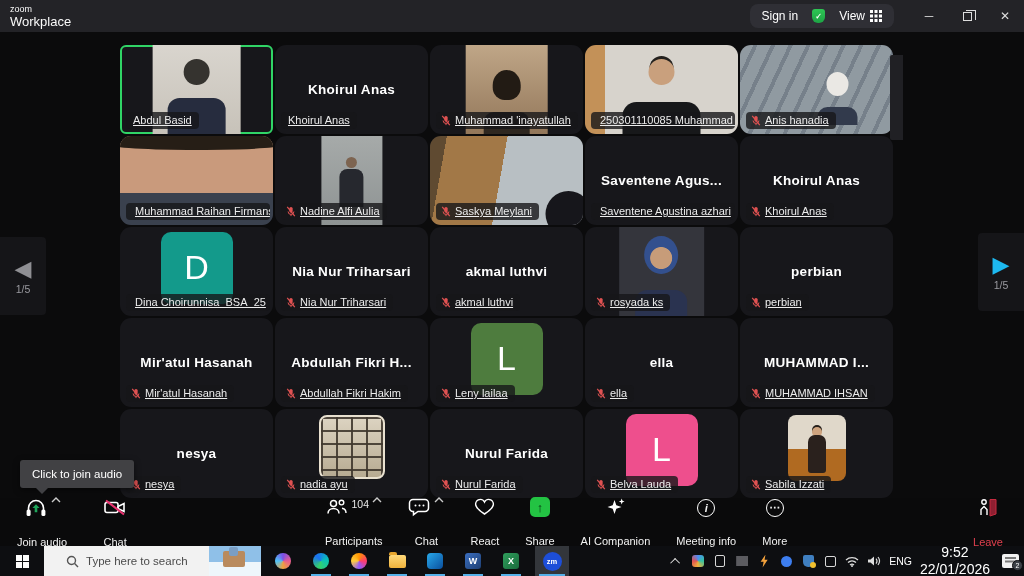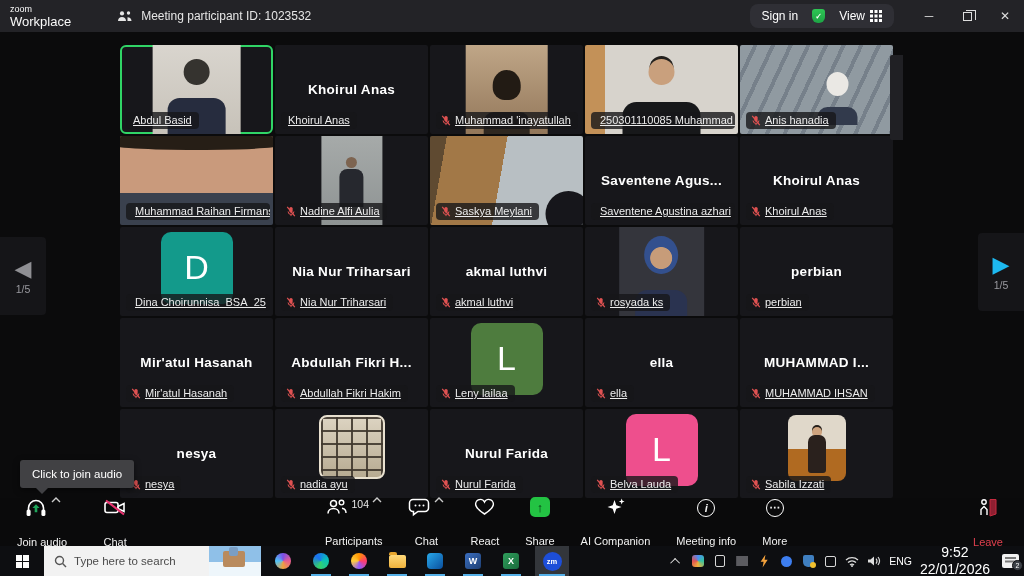--- a/index.html
+++ b/index.html
@@ -18,21 +18,21 @@
   .shield{width:13px;height:14px;background:linear-gradient(180deg,#2ec654,#1da345);border-radius:3px 3px 6px 6px;display:flex;align-items:center;justify-content:center;color:#fff;font-size:8px;font-weight:bold;}
   .viewbtn{display:flex;align-items:center;gap:5px;color:#fff;}
   .winctl{display:flex;margin-left:16px;}
   .winctl span{width:38px;height:32px;display:flex;align-items:center;justify-content:center;color:#ddd;font-size:12px;}
   .restore-glyph{width:9px;height:9px;border:1px solid #ddd;position:relative;display:inline-block;}
   .restore-glyph::before{content:"";position:absolute;left:2px;top:-3px;width:9px;height:9px;border:1px solid #ddd;border-left:none;border-bottom:none;}
 
   
   .stage{position:relative;height:466px;background:#0b0b0c;flex:0 0 466px;}
   .grid{position:absolute;left:120px;top:13px;display:grid;grid-template-columns:repeat(5,153px);grid-auto-rows:89px;gap:2px;}
-  .tile{position:relative;background:#17171b;border-radius:2px;overflow:hidden;}
+  .tile{position:relative;background:#17171b;border-radius:11px;overflow:hidden;}
   .tile.active{border-radius:6px;outline:2px solid #30d566;outline-offset:-2px;}
   .center-name{position:absolute;inset:0;display:flex;align-items:center;justify-content:center;font-weight:bold;font-size:13.5px;color:#fff;letter-spacing:.3px;text-align:center;padding:0 6px;}
   .avatar{position:absolute;left:50%;top:46%;transform:translate(-50%,-50%);width:72px;height:72px;border-radius:10px;display:flex;align-items:center;justify-content:center;font-size:34px;color:#fff;}
   .name-label{position:absolute;left:6px;bottom:5px;display:flex;align-items:center;gap:4px;background:rgba(22,22,25,.8);border-radius:4px;padding:2px 7px 3px 5px;font-size:11px;color:#ececec;max-width:94%;white-space:nowrap;overflow:hidden;z-index:3;text-decoration:underline;}
   .name-label.nomic{padding-left:7px;}
   .scene{position:absolute;inset:0;}
   .strip{position:absolute;top:0;bottom:0;left:50%;transform:translateX(-50%);}
   .strip::before,.strip::after{content:"";position:absolute;left:50%;transform:translateX(-50%);}
 
   .sc-abdul .strip{width:58%;background:linear-gradient(180deg,#d9d5ce,#c7c2b9);}
@@ -101,21 +101,21 @@
   .count{font-size:10.5px;color:#e8e8e8;margin-top:1px;}
   .leave{position:absolute;right:12px;top:0;height:100%;}
   .leave .lbl{color:#e0404f;}
   .circle-ico{width:18px;height:18px;border:1.4px solid #fff;border-radius:50%;display:flex;align-items:center;justify-content:center;font-size:11px;font-weight:bold;margin-top:1px;}
 
   
   .taskbar{height:30px;background:#0d0e11;display:flex;align-items:center;flex:0 0 30px;}
   .startbtn{width:44px;height:30px;display:flex;align-items:center;justify-content:center;}
   .winlogo{display:grid;grid-template-columns:6px 6px;grid-template-rows:6px 6px;gap:1px;}
   .winlogo i{background:#fdfdfd;}
-  .searchbox{width:217px;height:30px;background:#f2f2f2;display:flex;align-items:center;gap:7px;padding-left:10px;}
+  .searchbox{width:217px;height:30px;background:#f2f2f2;display:flex;align-items:center;gap:7px;padding-left:22px;}
   .searchbox .ph{font-size:11.5px;color:#4b4b4b;white-space:nowrap;}
   .winterimg{margin-left:auto;width:52px;height:30px;background:linear-gradient(180deg,#8fc0e8 0 55%,#eef6fb 55%);position:relative;overflow:hidden;}
   .winterimg::before{content:"";position:absolute;left:14px;top:5px;width:22px;height:16px;background:#b98b5e;border-radius:2px;}
   .winterimg::after{content:"";position:absolute;left:20px;top:1px;width:9px;height:9px;background:#7a9ec4;border-radius:2px;}
   .apps{display:flex;align-items:center;margin-left:8px;gap:10px;}
   .appico{width:28px;height:30px;display:flex;align-items:center;justify-content:center;position:relative;}
   .appico.open::after{content:"";position:absolute;bottom:0;left:4px;right:4px;height:2px;background:#55b0e8;}
   .appico.activeapp{background:#33363b;width:34px;}
   .g-copilot{width:16px;height:16px;border-radius:50%;background:conic-gradient(#7a4fe8,#e85c90,#f0a23c,#4fc3f7,#7a4fe8);}
   .g-edge{width:16px;height:16px;border-radius:50%;background:conic-gradient(from 200deg,#35d06b,#1b6ef3,#0ac2b6,#35d06b);}
@@ -147,29 +147,20 @@
 </head>
 <body>
 
 <div class="app">
 
   <div class="titlebar">
     <div class="logo">
       <div class="l1">zoom</div>
       <div class="l2">Workplace</div>
     </div>
-    <div class="meetchip">
-      <svg width="16" height="13" viewBox="0 0 16 13">
-          <circle cx="5" cy="3.4" r="2.1" fill="#e6e6e6"></circle>
-          <path d="M1 11c0-2.4 1.8-4 4-4s4 1.6 4 4z" fill="#e6e6e6"></path>
-          <circle cx="11.5" cy="3" r="1.7" fill="#e6e6e6"></circle>
-          <path d="M10.5 7.2c2.4 0 4 1.6 4 3.8h-4z" fill="#e6e6e6"></path>
-        </svg>
-      <span>Meeting participant ID: 1023532</span>
-    </div>
     <div class="tb-right">
       <div class="pill">
         <span class="signin">Sign in</span>
         <span class="shield">✓</span>
         <span class="viewbtn">
           <span>View</span>
           <svg width="12" height="12" viewBox="0 0 12 12">
               <g fill="#fff">
                 <rect x="0" y="0" width="3" height="3"></rect>
                 <rect x="4.5" y="0" width="3" height="3"></rect>

